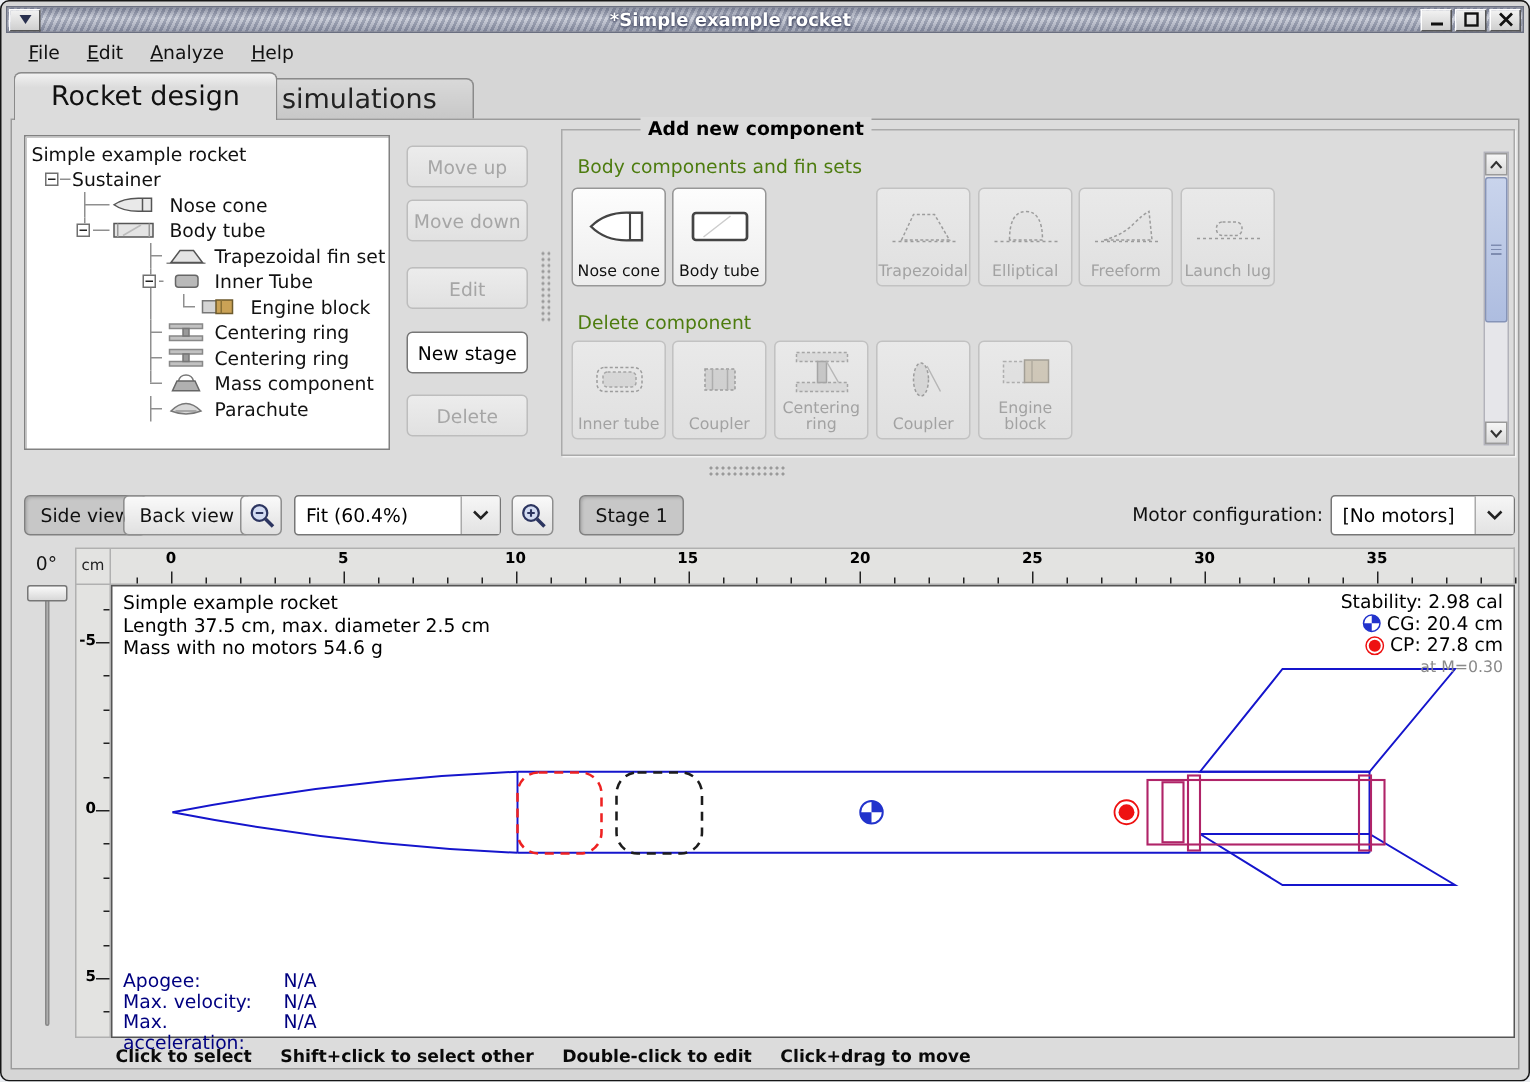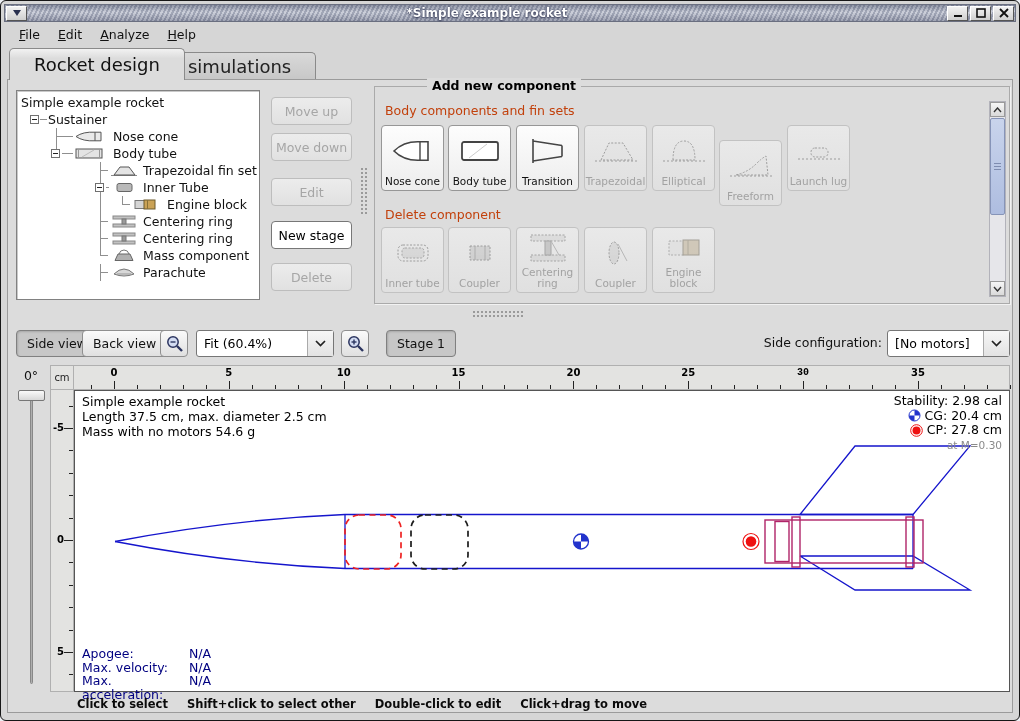--- a/index.html
+++ b/index.html
@@ -52,21 +52,21 @@
   
   .vdots{position:absolute;left:352px;top:87px;width:7px;height:48px;
     background-image:radial-gradient(#9a9a9a 1px,transparent 1.1px);background-size:4px 4px;}
   .hdots{position:absolute;left:464px;top:230px;width:52px;height:8px;
     background-image:radial-gradient(#9a9a9a 1px,transparent 1.1px);background-size:4px 4px;}
   
   #group{position:absolute;left:366px;top:6px;width:636px;height:218px;
     border:1px solid #aaa;box-shadow:1px 1px 0 #f2f2f2;}
   #group-title{position:absolute;left:8px;top:-9px;background:#dcdcdc;padding:0 5px;
     font-weight:bold;font-size:12.5px;color:#000;margin-left:44px;}
-  .sec-label{position:absolute;left:10px;font-size:12.5px;color:#c2410c;}
+  .sec-label{position:absolute;left:10px;font-size:12.5px;color:#4d7c0f;}
   .comp-btn{position:absolute;width:63px;height:66px;border-radius:4px;display:flex;flex-direction:column;
     align-items:center;justify-content:flex-end;padding-bottom:3px;}
   .comp-en{background:linear-gradient(#fdfdfd,#ededed);border:1px solid #979797;}
   .comp-dis{background:linear-gradient(#e9e9e9,#e0e0e0);border:1px solid #c2c2c2;}
   .comp-ic{flex:1;display:flex;align-items:center;justify-content:center;}
   .comp-dis .comp-ic{opacity:.5;filter:grayscale(60%);}
   .comp-lb{font-size:10.5px;line-height:11px;text-align:center;color:#111;}
   .comp-dis .comp-lb{color:#a2a2a2;}
   
   #scrollbar{position:absolute;left:614px;top:14px;width:17px;height:196px;background:#e6e6ea;border:1px solid #b2b2ba;}
@@ -309,47 +309,39 @@
       </div>
       <div class="comp-btn comp-en" style="left:73px;top:38px">
         <div class="comp-ic">
           <svg width="46" height="32">
               <rect x="5" y="7" width="36" height="18" rx="2" fill="#fff" stroke="#444" stroke-width="1.8"></rect>
               <line x1="12" y1="23" x2="30" y2="9" stroke="#ccc"></line>
             </svg>
         </div>
         <div class="comp-lb">Body tube</div>
       </div>
-      <div class="comp-btn comp-en" style="left:141px;top:38px">
-        <div class="comp-ic">
-          <svg width="46" height="32">
-              <path d="M8,4 L8,28 M8,6 L37,10.5 M8,26 L37,21.5 M37,10.5 L37,21.5" fill="none" stroke="#444" stroke-width="1.6"></path>
-            </svg>
-        </div>
-        <div class="comp-lb">Transition</div>
-      </div>
       <div class="comp-btn comp-dis" style="left:277px;top:38px">
         <div class="comp-ic">
           <svg width="46" height="32">
               <line x1="2" y1="26" x2="44" y2="26" stroke="#555" stroke-dasharray="2 2"></line>
               <path d="M12,25 Q12,6 23,6 Q34,6 34,25 Z" fill="#e3e3e3" stroke="#555" stroke-dasharray="2 1.5"></path>
             </svg>
         </div>
         <div class="comp-lb">Elliptical</div>
       </div>
       <div class="comp-btn comp-dis" style="left:209px;top:38px">
         <div class="comp-ic">
           <svg width="46" height="32">
               <line x1="2" y1="26" x2="44" y2="26" stroke="#555" stroke-dasharray="2 2"></line>
               <polygon points="8,25 16,8 30,8 40,25" fill="#e3e3e3" stroke="#555" stroke-dasharray="2 1.5"></polygon>
             </svg>
         </div>
         <div class="comp-lb">Trapezoidal</div>
       </div>
-      <div class="comp-btn comp-dis" style="left:344px;top:53px">
+      <div class="comp-btn comp-dis" style="left:344px;top:38px">
         <div class="comp-ic">
           <svg width="46" height="32">
               <line x1="2" y1="26" x2="44" y2="26" stroke="#555" stroke-dasharray="2 2"></line>
               <path d="M8,25 Q20,22 28,14 Q34,8 38,6 L40,25 Z" fill="#e3e3e3" stroke="#555" stroke-dasharray="2 1.5"></path>
             </svg>
         </div>
         <div class="comp-lb">Freeform</div>
       </div>
       <div class="comp-btn comp-dis" style="left:412px;top:38px">
         <div class="comp-ic">
@@ -449,21 +441,21 @@
     </div>
     <div class="vt-btn btn3d" style="left:333px;width:28px;padding:0">
       <svg width="19" height="19">
           <circle cx="8" cy="8" r="5.2" fill="#d3dcf2" stroke="#2c3560" stroke-width="1.5"></circle>
           <line x1="12" y1="12" x2="17" y2="17" stroke="#2c3560" stroke-width="2.4"></line>
           <line x1="5.5" y1="8" x2="10.5" y2="8" stroke="#2c3560" stroke-width="1.4"></line>
           <line x1="8" y1="5.5" x2="8" y2="10.5" stroke="#2c3560" stroke-width="1.4"></line>
         </svg>
     </div>
     <div class="vt-btn pressed" style="left:378px">Stage 1</div>
-    <div id="motor-label">Side configuration:</div>
+    <div id="motor-label">Motor configuration:</div>
     <div class="combo" style="left:879px;width:123px">
       <span class="val">[No motors]</span>
       <span class="arr">
           <svg width="11" height="7">
             <polyline points="1,1 5.5,5.5 10,1" fill="none" stroke="#222" stroke-width="1.7"></polyline>
           </svg>
         </span>
     </div>
 
     <div id="rot-label">0°</div>
@@ -505,21 +497,21 @@
         <div class="tick-h" style="left: 545.34px; height: 4px;"></div>
         <div class="tick-h" style="left: 568.31px; height: 4px;"></div>
         <div class="tick-h" style="left: 591.28px; height: 4px;"></div>
         <div class="tick-h" style="left: 614.25px; height: 8px;"></div>
         <div class="tick-lab-h" style="left: 614.25px;">25</div>
         <div class="tick-h" style="left: 637.22px; height: 4px;"></div>
         <div class="tick-h" style="left: 660.19px; height: 4px;"></div>
         <div class="tick-h" style="left: 683.16px; height: 4px;"></div>
         <div class="tick-h" style="left: 706.13px; height: 4px;"></div>
         <div class="tick-h" style="left: 729.1px; height: 8px;"></div>
-        <div class="tick-lab-h" style="left: 729.1px; font-family: Liberation Mono, monospace;">30</div>
+        <div class="tick-lab-h" style="left: 729.1px;">30</div>
         <div class="tick-h" style="left: 752.07px; height: 4px;"></div>
         <div class="tick-h" style="left: 775.04px; height: 4px;"></div>
         <div class="tick-h" style="left: 798.01px; height: 4px;"></div>
         <div class="tick-h" style="left: 820.98px; height: 4px;"></div>
         <div class="tick-h" style="left: 843.95px; height: 8px;"></div>
         <div class="tick-lab-h" style="left: 843.95px;">35</div>
         <div class="tick-h" style="left: 866.92px; height: 4px;"></div>
         <div class="tick-h" style="left: 889.89px; height: 4px;"></div>
         <div class="tick-h" style="left: 912.86px; height: 4px;"></div>
         <div class="tick-h" style="left: 935.83px; height: 4px;"></div>

